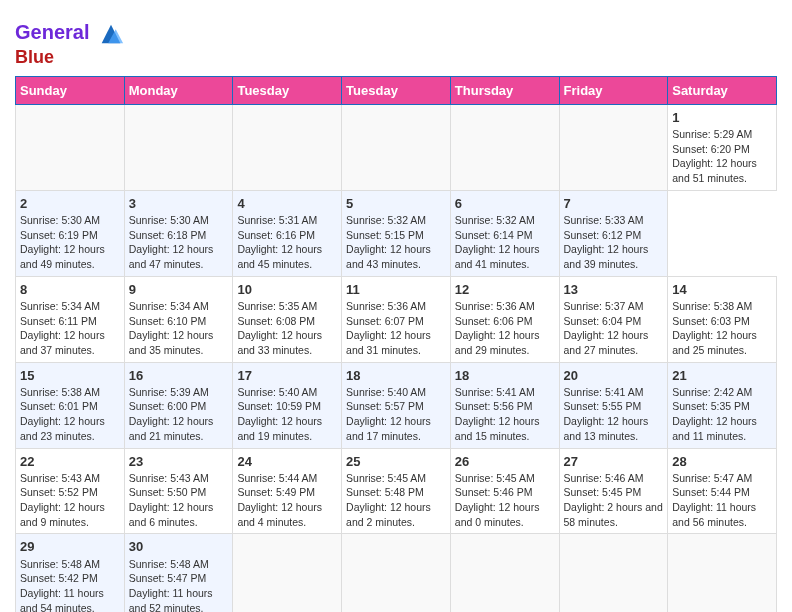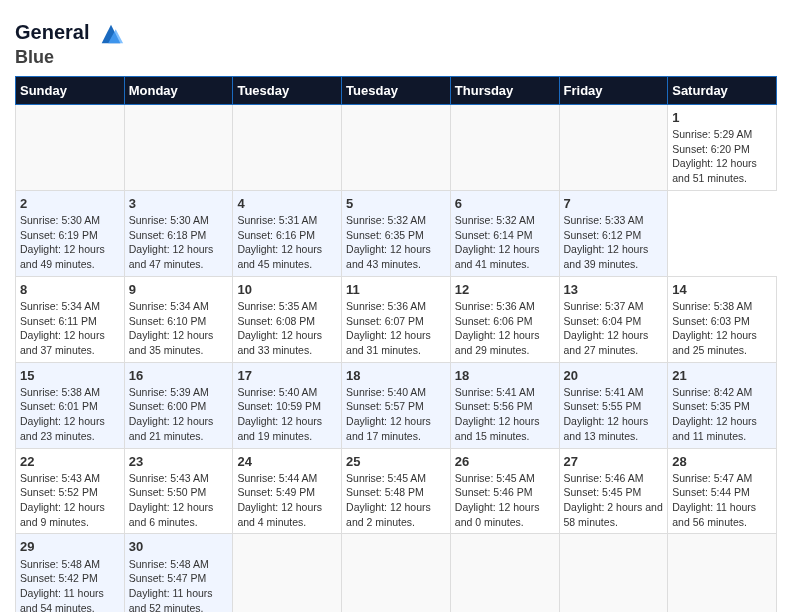--- a/index.html
+++ b/index.html
@@ -21,21 +21,21 @@
       align-items: center;
       margin-top: 10px;
     }
     .logo-text {
       font-size: 20px;
       font-weight: bold;
       color: #333;
       line-height: 1.1;
     }
     .logo-text span {
-      color: #0f172a;
+      color: #6d28d9;
     }
     .logo-icon {
       width: 28px;
       height: 28px;
       margin-left: 2px;
     }
     .title-block {
       text-align: right;
     }
     .title-block h1 {
@@ -47,21 +47,21 @@
       font-size: 16px;
       font-weight: normal;
       color: #555;
     }
     table {
       width: 100%;
       border-collapse: collapse;
       table-layout: fixed;
     }
     thead tr {
-      background: #0f172a;
+      background: #ec4899;
       color: white;
     }
     thead th {
       padding: 6px 4px;
       font-size: 13px;
       font-weight: bold;
       text-align: left;
       border: 1px solid #1a6abf;
     }
     tbody tr {
@@ -94,21 +94,21 @@
 <div class="header">
   <div class="logo">
     <div>
       <div class="logo-text">
         <span>General</span>
         <svg class="logo-icon" viewBox="0 0 30 30" xmlns="http://www.w3.org/2000/svg" style="display:inline-block;vertical-align:middle;">
           <polygon points="5,25 15,5 25,25" fill="#1a6abf"></polygon>
           <polygon points="12,25 20,10 28,25" fill="#4da6ff" opacity="0.7"></polygon>
         </svg>
       </div>
-      <div class="logo-text" style="color:#404040;font-size:18px;">Blue</div>
+      <div class="logo-text" style="color:#b91c1c;font-size:18px;">Blue</div>
     </div>
   </div>
   <div class="title-block">
     <h1></h1>
     <h2></h2>
   </div>
 </div>
 
 <table>
   <thead>
@@ -152,21 +152,21 @@
       </td>
         <td>
         <div class="day-num">4</div>
         <div>Sunrise: 5:31 AM</div>
         <div>Sunset: 6:16 PM</div>
         <div>Daylight: 12 hours and 45 minutes.</div>
       </td>
         <td>
         <div class="day-num">5</div>
         <div>Sunrise: 5:32 AM</div>
-        <div>Sunset: 6:35 PM</div>
+        <div>Sunset: 5:15 PM</div>
         <div>Daylight: 12 hours and 43 minutes.</div>
       </td>
         <td>
         <div class="day-num">6</div>
         <div>Sunrise: 5:32 AM</div>
         <div>Sunset: 6:14 PM</div>
         <div>Daylight: 12 hours and 41 minutes.</div>
       </td>
         <td>
         <div class="day-num">7</div>
@@ -251,21 +251,21 @@
         <div>Daylight: 12 hours and 15 minutes.</div>
       </td>
         <td>
         <div class="day-num">20</div>
         <div>Sunrise: 5:41 AM</div>
         <div>Sunset: 5:55 PM</div>
         <div>Daylight: 12 hours and 13 minutes.</div>
       </td>
         <td>
         <div class="day-num">21</div>
-        <div>Sunrise: 8:42 AM</div>
+        <div>Sunrise: 2:42 AM</div>
         <div>Sunset: 5:35 PM</div>
         <div>Daylight: 12 hours and 11 minutes.</div>
       </td>
       </tr>
       <tr>
         <td>
         <div class="day-num">22</div>
         <div>Sunrise: 5:43 AM</div>
         <div>Sunset: 5:52 PM</div>
         <div>Daylight: 12 hours and 9 minutes.</div>

